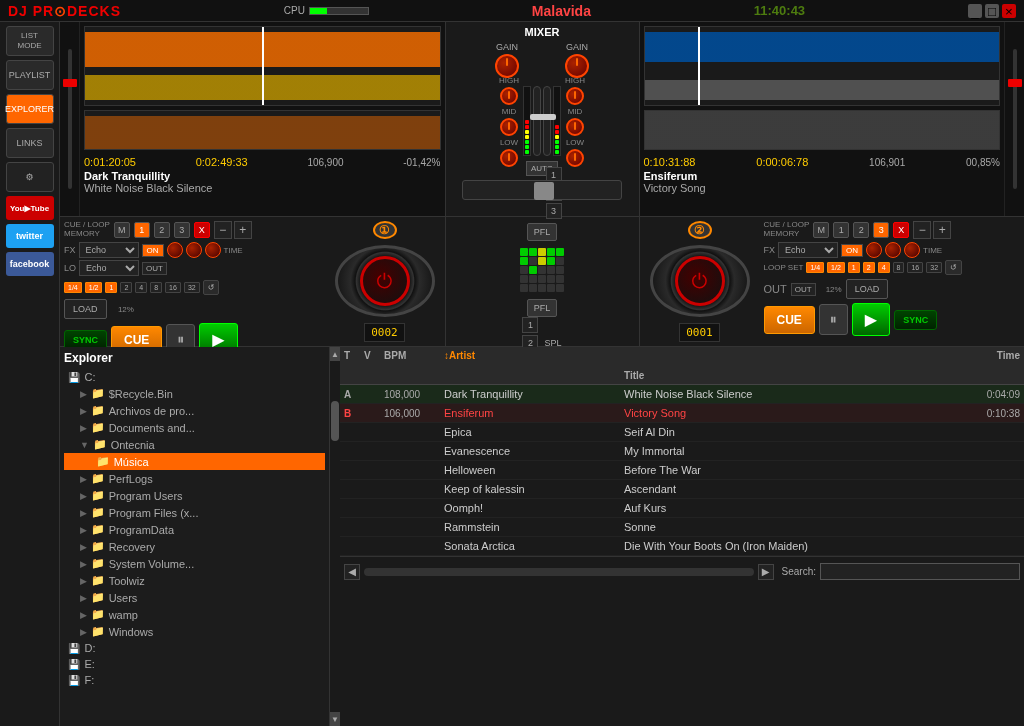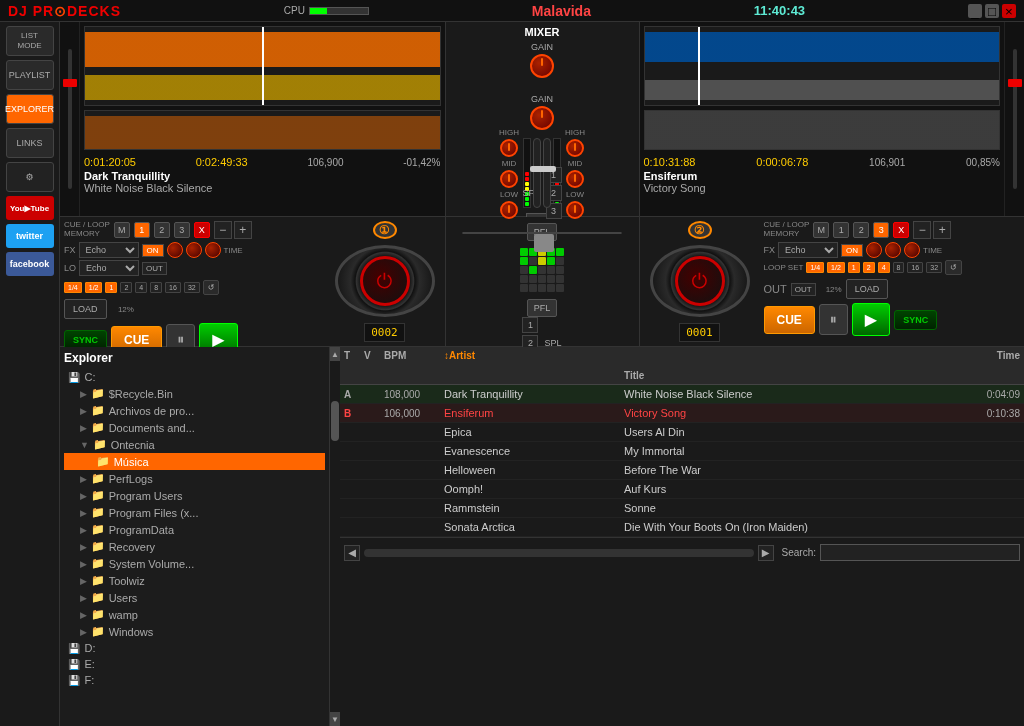--- a/index.html
+++ b/index.html
@@ -27,21 +27,21 @@
       color: #fff;
       font-size: 14px;
       font-weight: bold;
       letter-spacing: 1px;
     }
     #logo span { color: #e00; }
     #cpu-area { display: flex; align-items: center; gap: 4px; color: #aaa; font-size: 10px; }
     #cpu-bar { width: 60px; height: 8px; background: #333; border: 1px solid #555; }
     #cpu-fill { width: 30%; height: 100%; background: #0f0; }
     #song-title { color: #ff4444; font-size: 14px; font-weight: bold; }
-    #time-display { color: #5eead4; font-size: 13px; font-weight: bold; }
+    #time-display { color: #4d7c0f; font-size: 13px; font-weight: bold; }
     #window-controls { display: flex; gap: 3px; }
     .win-btn { width: 14px; height: 14px; border-radius: 2px; background: #555; border: none; cursor: pointer; }
 
     
     #main-content {
       display: flex;
       height: 704px;
     }
 
     
@@ -216,23 +216,22 @@
     }
     #mixer-title {
       color: #fff;
       font-size: 11px;
       font-weight: bold;
       margin-bottom: 4px;
     }
     .mixer-row {
       display: flex;
       gap: 8px;
-      align-items: center;
+      align-items: flex-start;
       margin-bottom: 3px;
-      flex-direction: column;
     }
     .knob {
       width: 24px;
       height: 24px;
       border-radius: 50%;
       background: radial-gradient(circle at 35% 35%, #aa2200, #660000);
       border: 2px solid #ff4400;
       position: relative;
     }
     .knob::after {
@@ -1271,37 +1270,45 @@
     <span class="track-bpm">106,000</span>
     <span class="track-artist">Ensiferum</span>
     <span class="track-title">Victory Song</span>
     <span class="track-time">0:10:38</span>
   </div>
             <div class="track-row">
     <span class="track-letter" style="color:#aaa"></span>
     <span class="track-v"></span>
     <span class="track-bpm"></span>
     <span class="track-artist">Epica</span>
-    <span class="track-title">Users Al Din</span>
+    <span class="track-title">Seif Al Din</span>
     <span class="track-time"></span>
   </div>
             <div class="track-row">
     <span class="track-letter" style="color:#aaa"></span>
     <span class="track-v"></span>
     <span class="track-bpm"></span>
     <span class="track-artist">Evanescence</span>
     <span class="track-title">My Immortal</span>
     <span class="track-time"></span>
   </div>
             <div class="track-row">
     <span class="track-letter" style="color:#aaa"></span>
     <span class="track-v"></span>
     <span class="track-bpm"></span>
     <span class="track-artist">Helloween</span>
     <span class="track-title">Before The War</span>
+    <span class="track-time"></span>
+  </div>
+            <div class="track-row">
+    <span class="track-letter" style="color:#aaa"></span>
+    <span class="track-v"></span>
+    <span class="track-bpm"></span>
+    <span class="track-artist">Keep of kalessin</span>
+    <span class="track-title">Ascendant</span>
     <span class="track-time"></span>
   </div>
             <div class="track-row">
     <span class="track-letter" style="color:#aaa"></span>
     <span class="track-v"></span>
     <span class="track-bpm"></span>
     <span class="track-artist">Oomph!</span>
     <span class="track-title">Auf Kurs</span>
     <span class="track-time"></span>
   </div>

